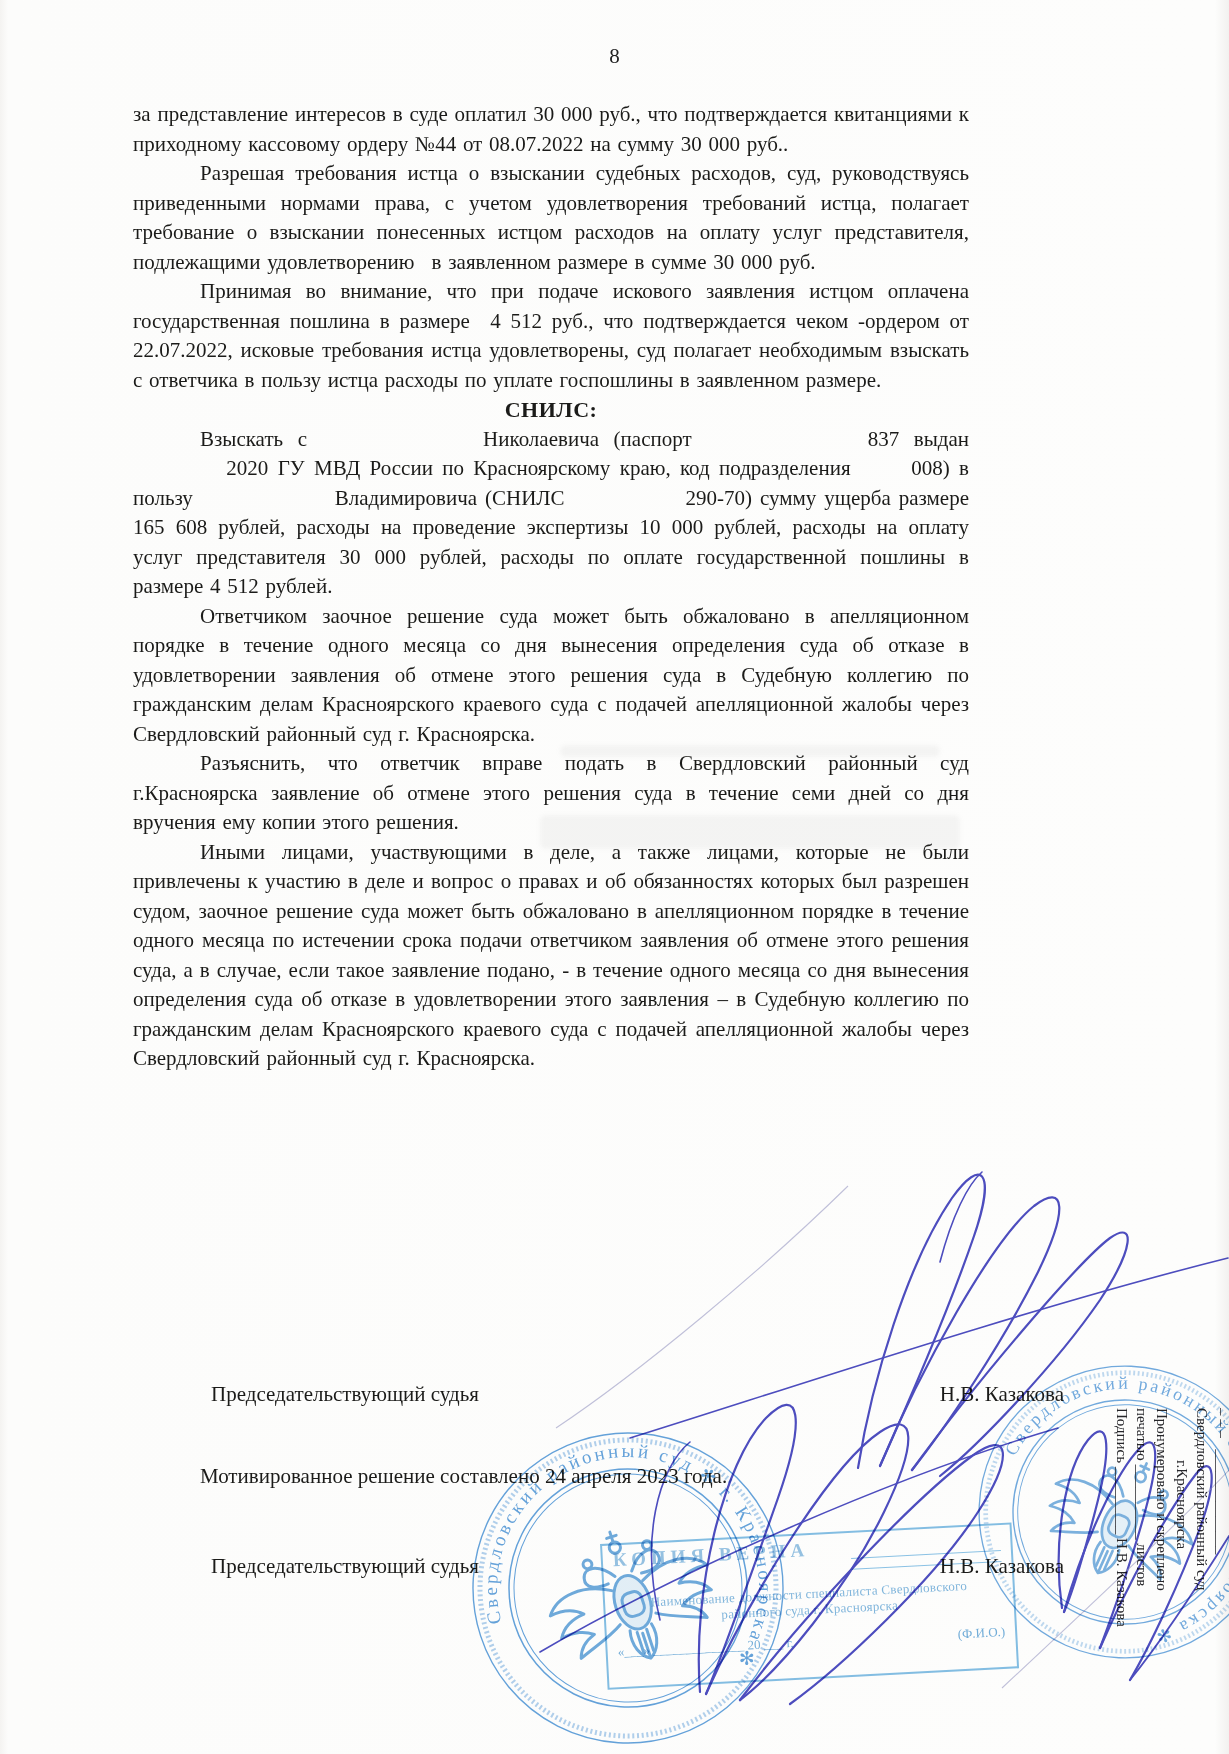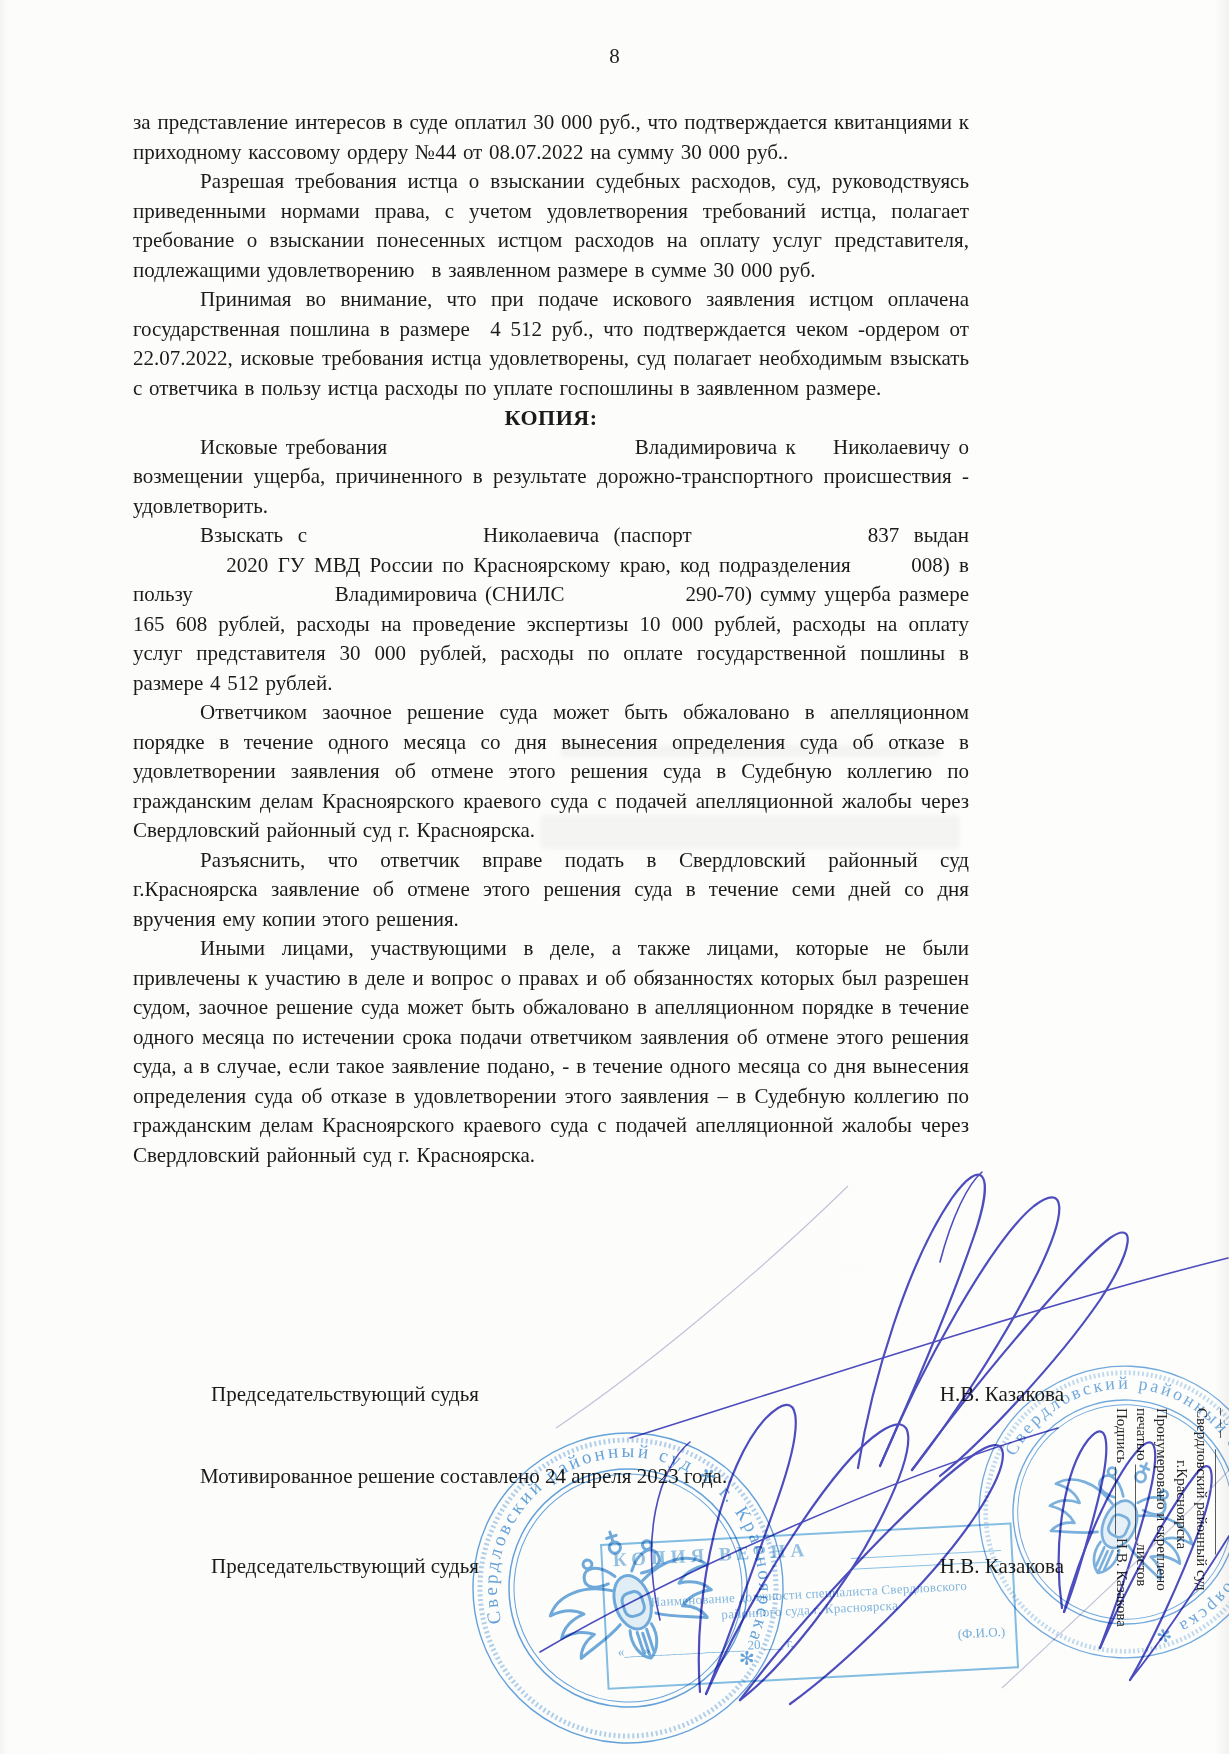--- a/index.html
+++ b/index.html
@@ -8,21 +8,21 @@
     background:linear-gradient(90deg,#f4f3f1 0px,#fcfcfb 8px,#fdfdfc 1215px,#f2f1ef 1229px);
     overflow:hidden;
     font-family:"Liberation Serif", serif;
     color:#1b1b19;
   }
   .page-number {
     position:absolute; top:44px; left:0; right:0;
     text-align:center; font-size:21px; color:#222;
   }
   .doc {
-    position:absolute; left:133px; top:108px; width:836px;
+    position:absolute; left:133px; top:100px; width:836px;
     font-size:21px; line-height:29.5px; text-align:justify;
     word-spacing:1.5px;
   }
   .doc p { margin:0; text-indent:67px; }
   .doc p.first { text-indent:0; }
   .resolution {
     margin:0; text-align:center; text-indent:0;
     font-weight:bold; font-size:22px; line-height:29.5px; letter-spacing:.5px;
   }
   .sig-row {
@@ -72,22 +72,21 @@
 <body>
 
 <div class="page">
 
   <div class="page-number">8</div>
 
   <div class="doc">
     <p class="first">за представление интересов в суде оплатил 30&nbsp;000 руб., что подтверждается квитанциями к приходному кассовому ордеру №44 от 08.07.2022 на сумму 30&nbsp;000 руб..</p>
     <p>Разрешая требования истца о взыскании судебных расходов, суд, руководствуясь приведенными нормами права, с учетом удовлетворения требований истца, полагает требование о взыскании понесенных истцом расходов на оплату услуг представителя, подлежащими удовлетворению  в заявленном размере в сумме 30&nbsp;000 руб.</p>
     <p>Принимая во внимание, что при подаче искового заявления истцом оплачена государственная пошлина в размере  4&nbsp;512 руб., что подтверждается чеком -ордером от 22.07.2022, исковые требования истца удовлетворены, суд полагает необходимым взыскать с ответчика в пользу истца расходы по уплате госпошлины в заявленном размере.</p>
-    <h2 class="resolution">КОПИЯ:</h2>
-    <p>Исковые требования             Владимировича к   Николаевичу о возмещении ущерба, причиненного в результате дорожно-транспортного происшествия - удовлетворить.</p>
+    <h2 class="resolution">СНИЛС:</h2>
     <p>Взыскать с         Николаевича (паспорт         837 выдан      2020 ГУ МВД России по Красноярскому краю, код подразделения    008) в пользу        Владимировича (СНИЛС       290-70) сумму ущерба размере 165&nbsp;608 рублей, расходы на проведение экспертизы 10&nbsp;000 рублей, расходы на оплату услуг представителя 30&nbsp;000 рублей, расходы по оплате государственной пошлины в размере 4 512 рублей.</p>
     <p>Ответчиком заочное решение суда может быть обжаловано в апелляционном порядке в течение одного месяца со дня вынесения определения суда об отказе в удовлетворении заявления об отмене этого решения суда в Судебную коллегию по гражданским делам Красноярского краевого суда с подачей апелляционной жалобы через Свердловский районный суд г. Красноярска.</p>
     <p>Разъяснить, что ответчик вправе подать в Свердловский районный суд г.Красноярска заявление об отмене этого решения суда в течение семи дней со дня вручения ему копии этого решения.</p>
     <p>Иными лицами, участвующими в деле, а также лицами, которые не были привлечены к участию в деле и вопрос о правах и об обязанностях которых был разрешен судом, заочное решение суда может быть обжаловано в апелляционном порядке в течение одного месяца по истечении срока подачи ответчиком заявления об отмене этого решения суда, а в случае, если такое заявление подано, - в течение одного месяца со дня вынесения определения суда об отказе в удовлетворении этого заявления – в Судебную коллегию по гражданским делам Красноярского краевого суда с подачей апелляционной жалобы через Свердловский районный суд г. Красноярска.</p>
   </div>
 
   <div class="ghost" style="left:560px;top:745px;width:380px;height:12px;"></div>
   <div class="ghost" style="left:540px;top:815px;width:420px;height:34px;"></div>
 
   <div class="sig-row" style="top:1380px;">

